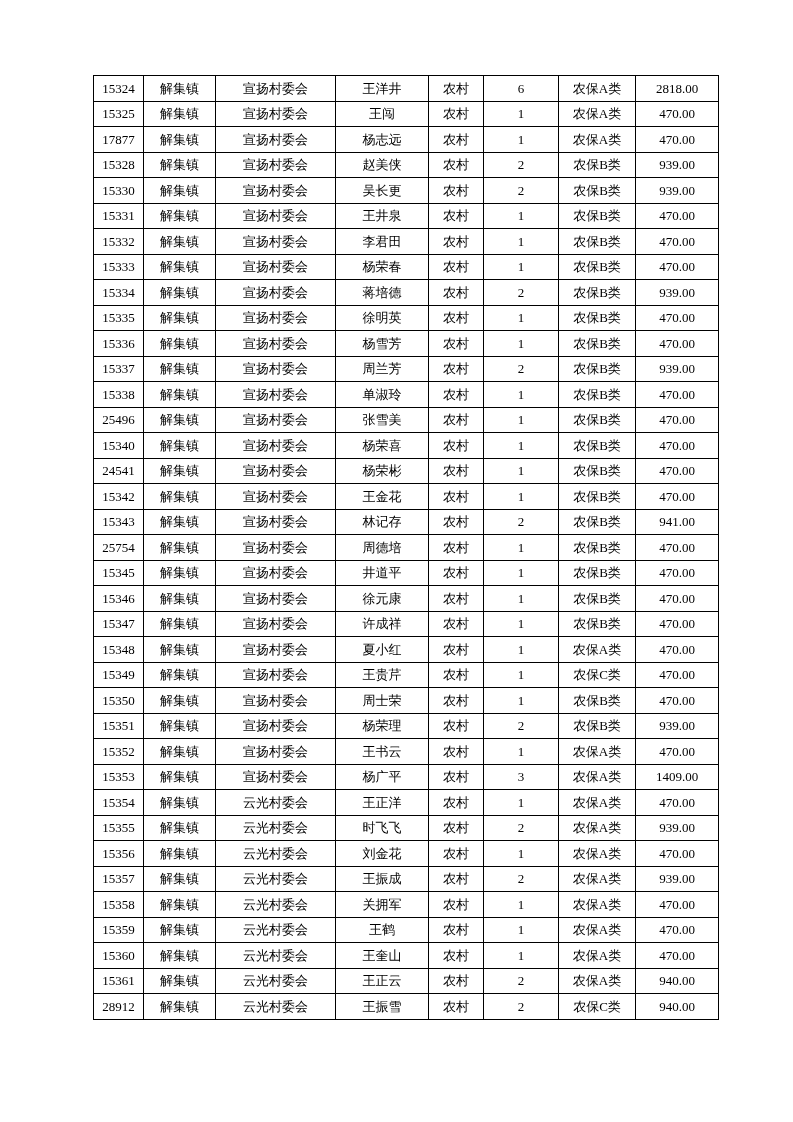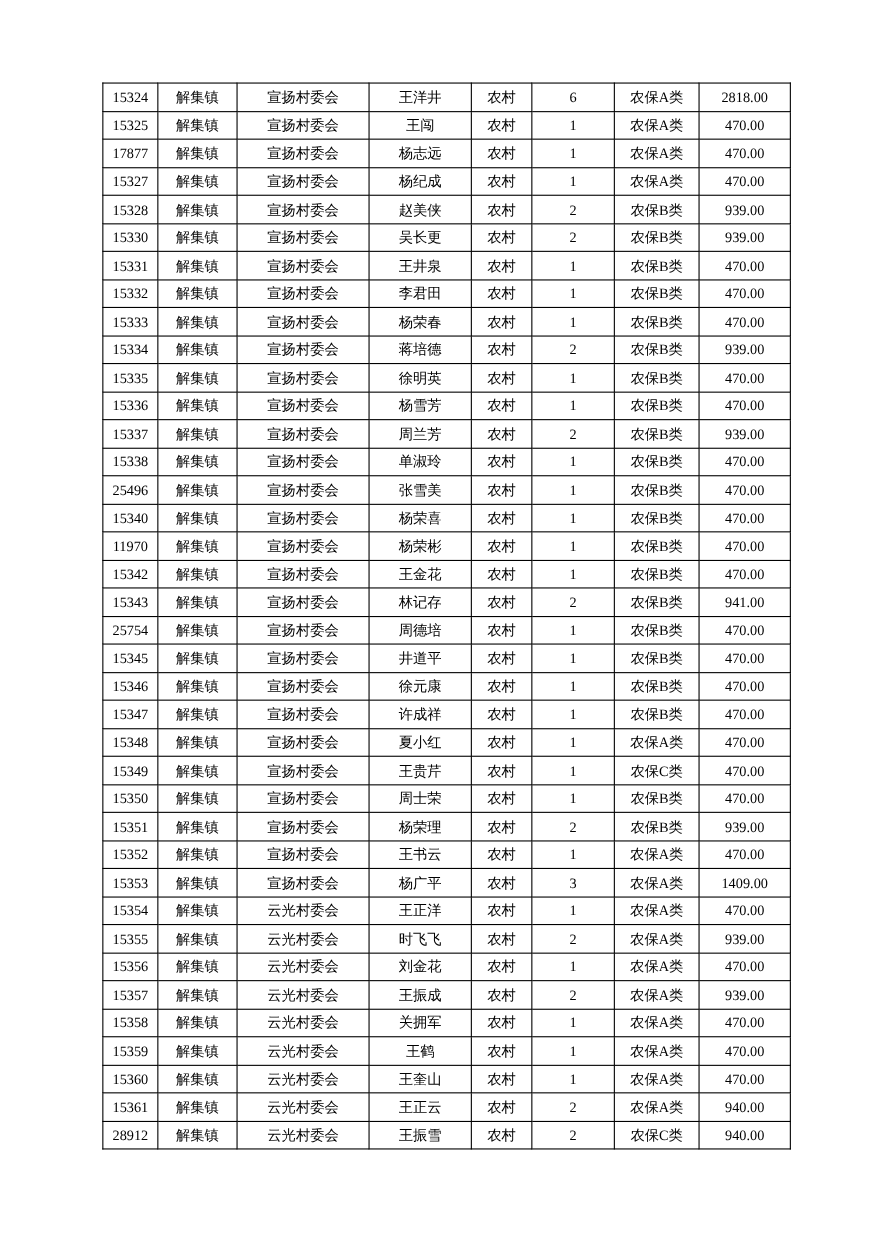--- a/index.html
+++ b/index.html
@@ -86,30 +86,20 @@
           <td>17877</td>
           <td>解集镇</td>
           <td>宣扬村委会</td>
           <td>杨志远</td>
           <td>农村</td>
           <td>1</td>
           <td>农保A类</td>
           <td>470.00</td>
         </tr>
         <tr>
-          <td>15327</td>
-          <td>解集镇</td>
-          <td>宣扬村委会</td>
-          <td>杨纪成</td>
-          <td>农村</td>
-          <td>1</td>
-          <td>农保A类</td>
-          <td>470.00</td>
-        </tr>
-        <tr>
           <td>15328</td>
           <td>解集镇</td>
           <td>宣扬村委会</td>
           <td>赵美侠</td>
           <td>农村</td>
           <td>2</td>
           <td>农保B类</td>
           <td>939.00</td>
         </tr>
         <tr>
@@ -216,21 +206,21 @@
           <td>15340</td>
           <td>解集镇</td>
           <td>宣扬村委会</td>
           <td>杨荣喜</td>
           <td>农村</td>
           <td>1</td>
           <td>农保B类</td>
           <td>470.00</td>
         </tr>
         <tr>
-          <td>11970</td>
+          <td>24541</td>
           <td>解集镇</td>
           <td>宣扬村委会</td>
           <td>杨荣彬</td>
           <td>农村</td>
           <td>1</td>
           <td>农保B类</td>
           <td>470.00</td>
         </tr>
         <tr>
           <td>15342</td>

